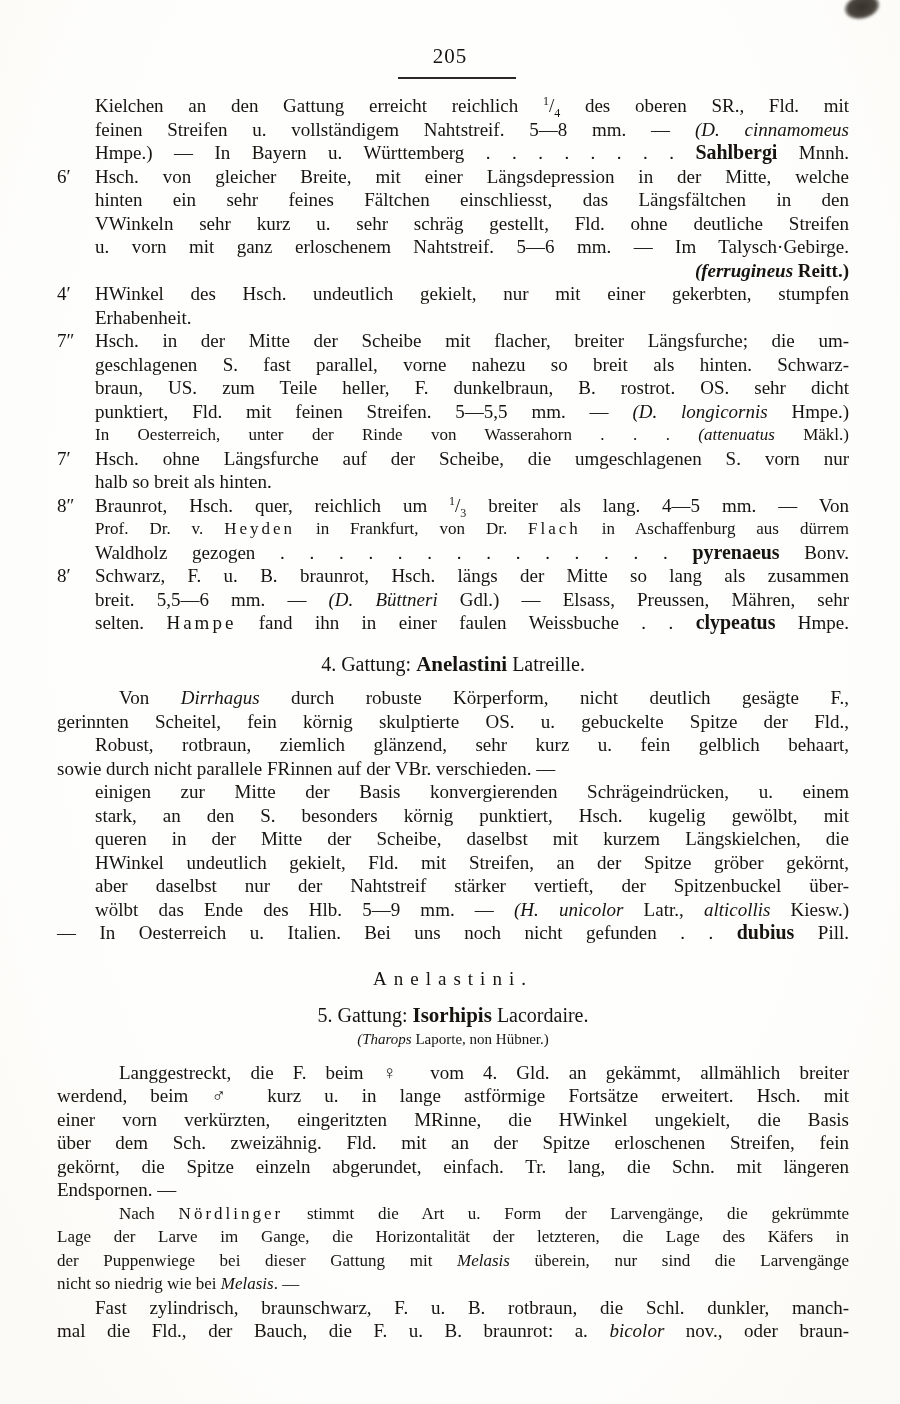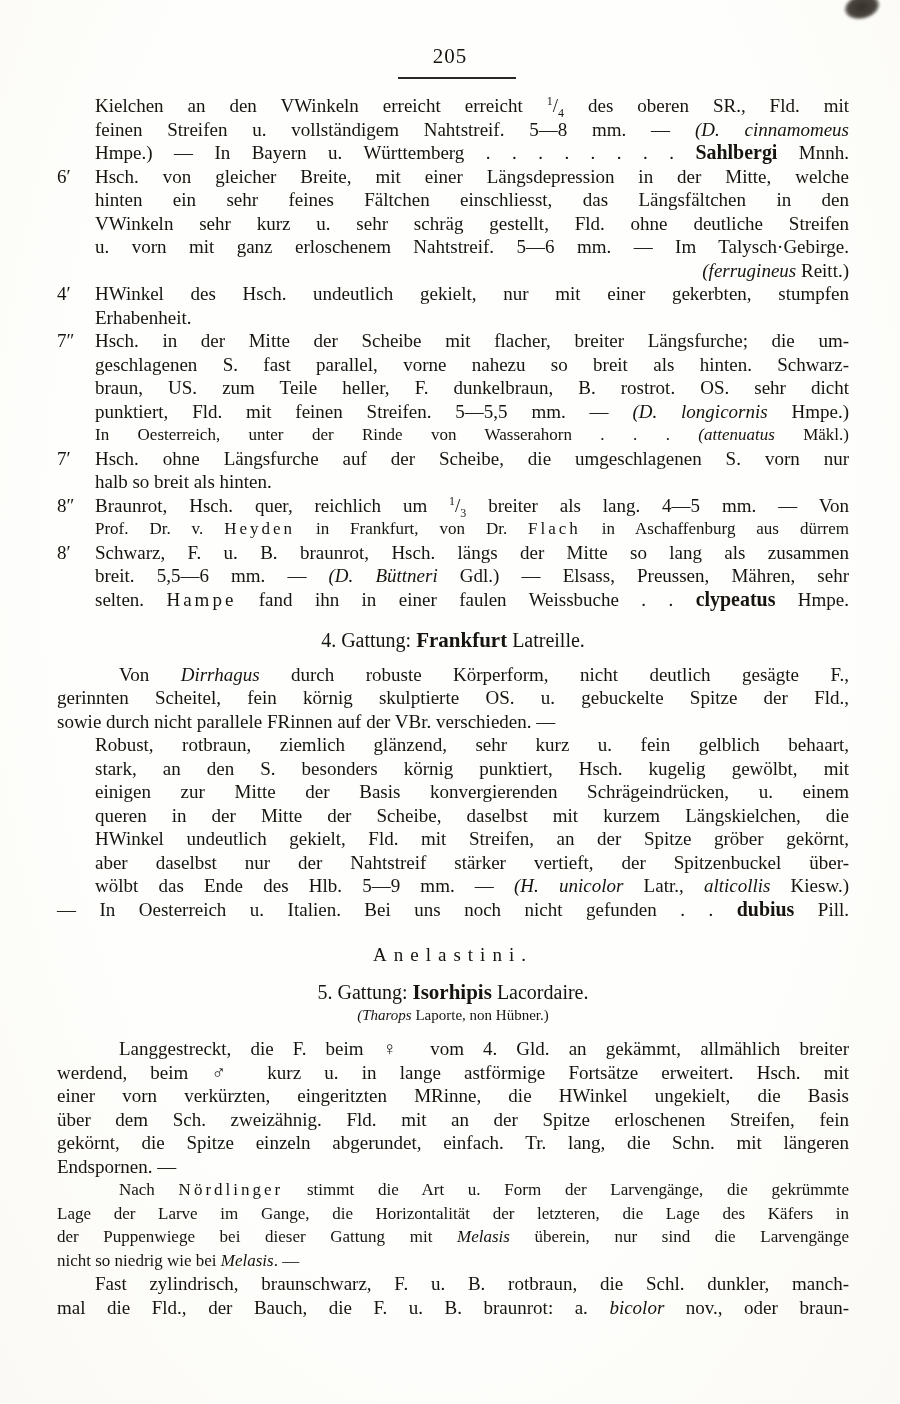--- a/index.html
+++ b/index.html
@@ -29,21 +29,21 @@
   }
   .content{
     position:absolute;left:57px;top:94px;width:792px;
   }
   .ln{
     font-size:19px;line-height:23.5px;
     text-align:justify;
     white-space:normal;
   }
   .j{text-align:justify;-moz-text-align-last:justify;text-align-last:justify;}
-  .r{text-align:right;text-align-last:right;}
+  .r{text-align:right;text-align-last:right;font-weight:bold;}
   .c{text-align:center;text-align-last:center;}
   .pad{padding-left:38px;position:relative;}
   .num{position:absolute;left:0;top:0;}
   .bl{margin-left:38px;}
   .find{text-indent:62px;}
   .find2{text-indent:38px;}
   .sm{font-size:17px;}
   .seg-i{font-style:italic;}
   .seg-b{font-weight:bold;font-size:1.05em;margin-top:8px;}
   .seg-g{letter-spacing:3px;}
@@ -56,49 +56,50 @@
   .h-sub{font-size:15px;margin:0 0 12px;line-height:20px;}
 </style>
 </head>
 <body>
 
 <div class="page">
   <div class="blot" style="background: radial-gradient(rgb(55, 50, 44) 0%, rgb(74, 69, 62) 55%, rgba(74, 69, 62, 0) 78%);"></div>
   <div class="pagenum">205</div>
   <div class="rule"></div>
   <div class="content">
-      <div class="ln pad j"><span>Kielchen an den VWinkeln erreicht erreicht </span><span class="seg-u">1</span><span>/</span><span class="seg-d">4</span><span> des oberen SR., Fld. mit</span></div>
+      <div class="ln pad j"><span>Kielchen an den Gattung erreicht reichlich </span><span class="seg-u">1</span><span>/</span><span class="seg-d">4</span><span> des oberen SR., Fld. mit</span></div>
       <div class="ln pad j"><span>feinen Streifen u. vollständigem Nahtstreif.  5—8 mm. — </span><span class="seg-i">(D. cinnamomeus</span></div>
       <div class="ln pad j"><span>Hmpe.) — In Bayern u. Württemberg </span><span>. . . . . . . . </span><span class="seg-b">Sahlbergi</span><span> Mnnh.</span></div>
       <div class="ln pad j"><span class="num">6′</span><span>Hsch. von gleicher Breite, mit einer Längsdepression in der Mitte, welche</span></div>
       <div class="ln pad j"><span>hinten ein sehr feines Fältchen einschliesst, das Längsfältchen in den</span></div>
       <div class="ln pad j"><span>VWinkeln sehr kurz u. sehr schräg gestellt, Fld. ohne deutliche Streifen</span></div>
       <div class="ln pad j"><span>u. vorn mit ganz erloschenem Nahtstreif.  5—6 mm. — Im Talysch·Gebirge.</span></div>
       <div class="ln pad r"><span class="seg-i">(ferrugineus</span><span> Reitt.)</span></div>
       <div class="ln pad j"><span class="num">4′</span><span>HWinkel des Hsch. undeutlich gekielt, nur mit einer gekerbten, stumpfen</span></div>
       <div class="ln pad"><span>Erhabenheit.</span></div>
       <div class="ln pad j"><span class="num">7″</span><span>Hsch. in der Mitte der Scheibe mit flacher, breiter Längsfurche; die um-</span></div>
       <div class="ln pad j"><span>geschlagenen S. fast parallel, vorne nahezu so breit als hinten.  Schwarz-</span></div>
       <div class="ln pad j"><span>braun, US. zum Teile heller, F. dunkelbraun, B. rostrot.  OS. sehr dicht</span></div>
       <div class="ln pad j"><span>punktiert, Fld. mit feinen Streifen.  5—5,5 mm. — </span><span class="seg-i">(D. longicornis</span><span> Hmpe.)</span></div>
       <div class="ln pad j sm"><span>In Oesterreich, unter der Rinde von Wasserahorn </span><span>. . . </span><span class="seg-i">(attenuatus</span><span> Mäkl.)</span></div>
       <div class="ln pad j"><span class="num">7′</span><span>Hsch. ohne Längsfurche auf der Scheibe, die umgeschlagenen S. vorn nur</span></div>
       <div class="ln pad"><span>halb so breit als hinten.</span></div>
       <div class="ln pad j"><span class="num">8″</span><span>Braunrot, Hsch. quer, reichlich um </span><span class="seg-u">1</span><span>/</span><span class="seg-d">3</span><span> breiter als lang.  4—5 mm. — Von</span></div>
       <div class="ln pad j sm"><span>Prof. Dr. v. </span><span class="seg-g">Heyden</span><span> in Frankfurt, von Dr. </span><span class="seg-g">Flach</span><span> in Aschaffenburg aus dürrem</span></div>
+      <div class="ln pad j"><span>Waldholz gezogen </span><span>. . . . . . . . . . . . . . </span><span class="seg-b">pyrenaeus</span><span> Bonv.</span></div>
       <div class="ln pad j"><span class="num">8′</span><span>Schwarz, F. u. B. braunrot, Hsch. längs der Mitte so lang als zusammen</span></div>
       <div class="ln pad j"><span>breit.  5,5—6 mm. — </span><span class="seg-i">(D. Büttneri</span><span> Gdl.) — Elsass, Preussen, Mähren, sehr</span></div>
       <div class="ln pad j"><span>selten.  </span><span class="seg-g">Hampe</span><span> fand ihn in einer faulen Weissbuche </span><span>. . </span><span class="seg-b">clypeatus</span><span> Hmpe.</span></div>
-      <div class="ln c h-main"><span>4. Gattung: </span><span class="seg-b">Frankfurt</span><span> Latreille.</span></div>
+      <div class="ln c h-main"><span>4. Gattung: </span><span class="seg-b">Anelastini</span><span> Latreille.</span></div>
       <div class="ln find j"><span>Von </span><span class="seg-i">Dirrhagus</span><span> durch robuste Körperform, nicht deutlich gesägte F.,</span></div>
       <div class="ln j"><span>gerinnten Scheitel, fein körnig skulptierte OS. u. gebuckelte Spitze der Fld.,</span></div>
+      <div class="ln bl j"><span>Robust, rotbraun, ziemlich glänzend, sehr kurz u. fein gelblich behaart,</span></div>
       <div class="ln "><span>sowie durch nicht parallele FRinnen auf der VBr. verschieden. —</span></div>
-      <div class="ln bl j"><span>Robust, rotbraun, ziemlich glänzend, sehr kurz u. fein gelblich behaart,</span></div>
+      <div class="ln bl j"><span>einigen zur Mitte der Basis konvergierenden Schrägeindrücken, u. einem</span></div>
       <div class="ln bl j"><span>stark, an den S. besonders körnig punktiert, Hsch. kugelig gewölbt, mit</span></div>
-      <div class="ln bl j"><span>einigen zur Mitte der Basis konvergierenden Schrägeindrücken, u. einem</span></div>
       <div class="ln bl j"><span>queren in der Mitte der Scheibe, daselbst mit kurzem Längskielchen, die</span></div>
       <div class="ln bl j"><span>HWinkel undeutlich gekielt, Fld. mit Streifen, an der Spitze gröber gekörnt,</span></div>
       <div class="ln bl j"><span>aber daselbst nur der Nahtstreif stärker vertieft, der Spitzenbuckel über-</span></div>
       <div class="ln bl j"><span>wölbt das Ende des Hlb.  5—9 mm. — </span><span class="seg-i">(H. unicolor</span><span> Latr., </span><span class="seg-i">alticollis</span><span> Kiesw.)</span></div>
       <div class="ln j"><span>— In Oesterreich u. Italien.  Bei uns noch nicht gefunden </span><span>. . </span><span class="seg-b">dubius</span><span> Pill.</span></div>
       <div class="ln c h-tribe"><span class="seg-g2">Anelastini.</span></div>
       <div class="ln c h-main2"><span>5. Gattung: </span><span class="seg-b">Isorhipis</span><span> Lacordaire.</span></div>
       <div class="ln c h-sub"><span class="seg-i">(Tharops</span><span> Laporte, non Hübner.)</span></div>
       <div class="ln find j"><span>Langgestreckt, die F. beim ♀ vom 4. Gld. an gekämmt, allmählich breiter</span></div>
       <div class="ln j"><span>werdend, beim ♂ kurz u. in lange astförmige Fortsätze erweitert.  Hsch. mit</span></div>

